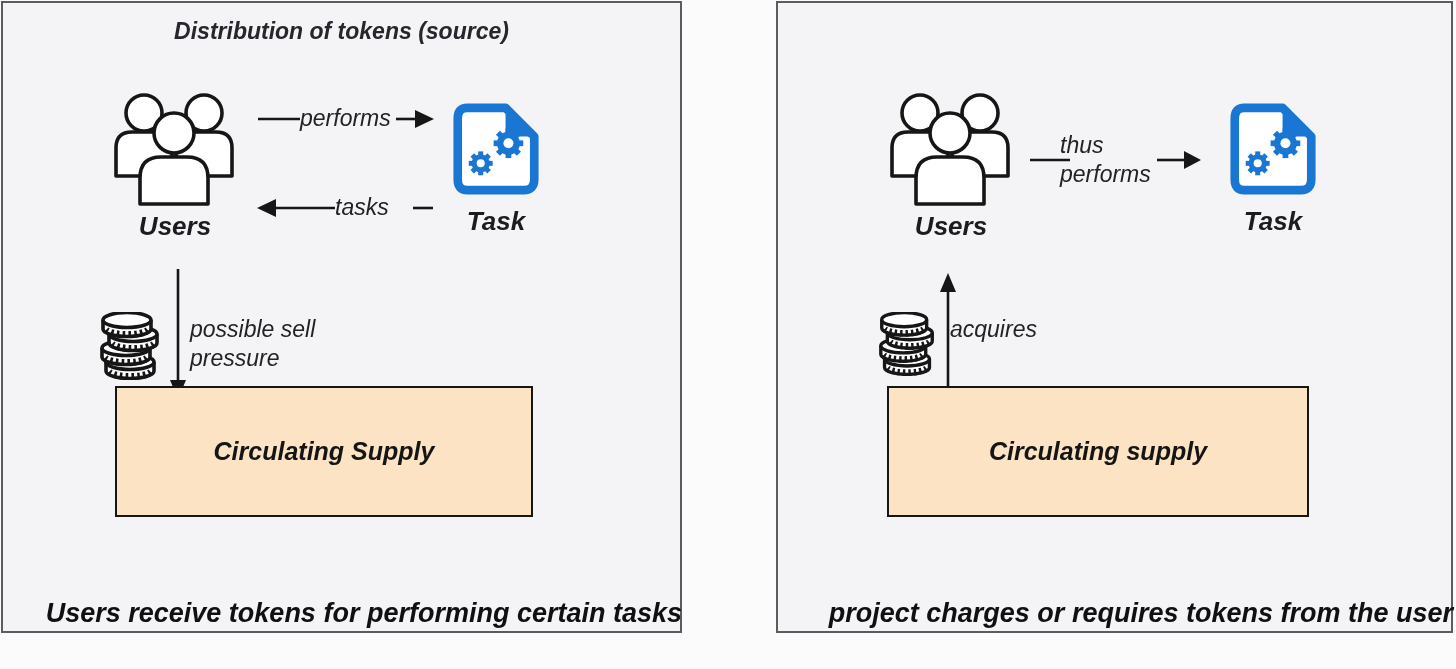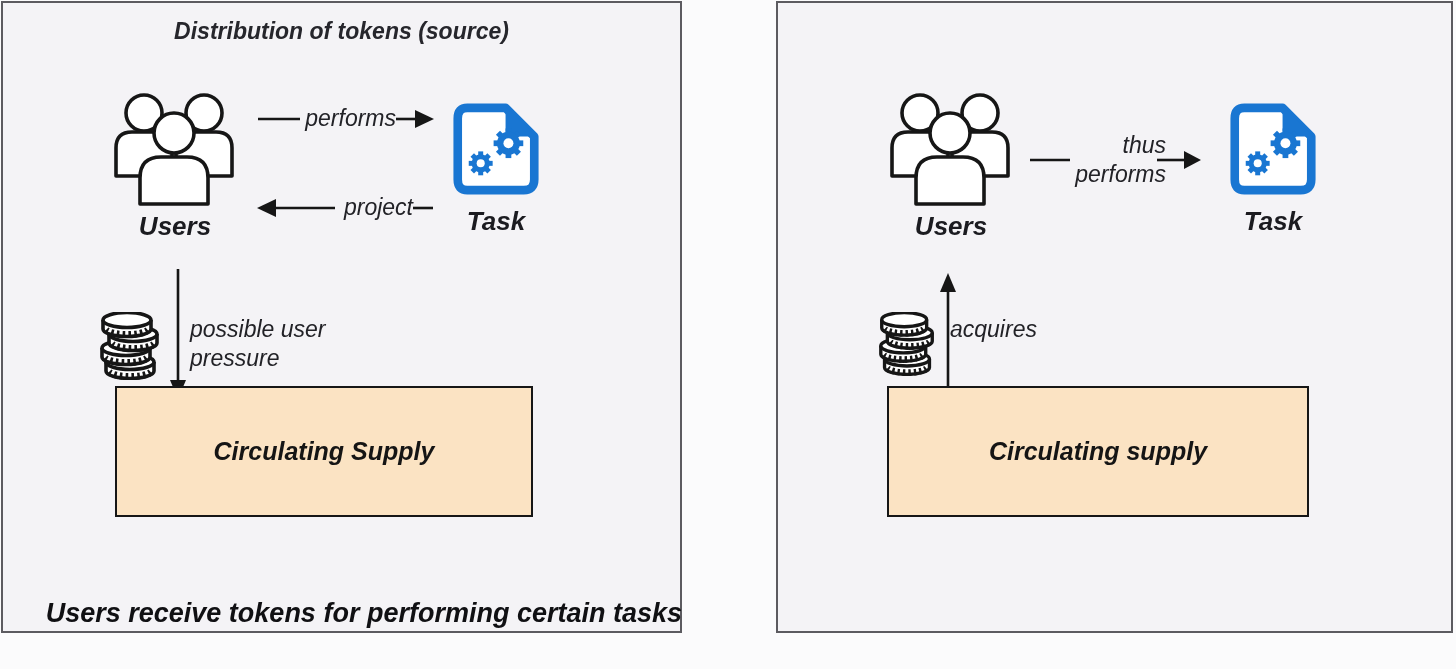--- a/index.html
+++ b/index.html
@@ -23,21 +23,21 @@
   .panel-title{
     position:absolute;top:15px;left:0;width:100%;text-align:center;
     font-size:23px;font-weight:bold;font-style:italic;color:#26262c;
   }
   .abs{position:absolute;}
   .node-label{
     position:absolute;text-align:center;
     font-size:26px;font-weight:bold;font-style:italic;
   }
   .arrow-label{
-    position:absolute;text-align:right;
+    position:absolute;text-align:left;
     font-size:23px;font-style:italic;line-height:29px;color:#222227;
   }
   .flow-line{stroke:var(--line-color);stroke-width:2.6px;fill:none;}
   .flow-head{fill:var(--line-color);stroke:none;}
   .supply-box{
     position:absolute;top:383px;height:131px;
     background:var(--supply-fill);border:2px solid var(--supply-border);
     display:flex;align-items:center;justify-content:center;
     font-size:25px;font-weight:bold;font-style:italic;color:#151515;
   }
@@ -133,33 +133,33 @@
     </svg>
     <span class="arrow-label" style="left:44px;top:-1px;width:96px">performs</span>
   </div>
 
   <div class="abs" style="left:250px;top:191px;width:182px;height:28px">
     <svg width="182" height="28">
       <polygon class="flow-head" points="23,5 4,14 23,23"></polygon>
       <line class="flow-line" x1="21" y1="14" x2="82" y2="14"></line>
       <line class="flow-line" x1="160" y1="14" x2="180" y2="14"></line>
     </svg>
-    <span class="arrow-label" style="left:82px;top:-1px;width:78px">project</span>
+    <span class="arrow-label" style="left:82px;top:-1px;width:78px">tasks</span>
   </div>
 
   <svg class="abs" style="left:163px;top:266px" width="24" height="132">
     <line class="flow-line" x1="12" y1="0" x2="12" y2="113"></line>
     <polygon class="flow-head" points="4,111 20,111 12,130"></polygon>
   </svg>
 
   <svg class="abs" style="left:96px;top:309px" width="62" height="68">
     <use href="#sym-coins"></use>
   </svg>
   <div class="arrow-label" style="left:187px;top:312px;text-align:left">
-    <div>possible user</div>
+    <div>possible sell</div>
     <div>pressure</div>
   </div>
 
   <div class="supply-box" style="left:112px;width:418px">
     <span>Circulating Supply</span>
   </div>
 </div>
 
 <div class="caption" style="left:1px;width:681px">Users receive tokens for performing certain tasks</div>
 
@@ -196,13 +196,14 @@
     <use href="#sym-coins"></use>
   </svg>
   <div class="arrow-label" style="left:172px;top:312px;text-align:right">acquires</div>
 
   <div class="supply-box" style="left:109px;width:422px">
     <span>Circulating supply</span>
   </div>
 </div>
 
 <div class="caption" style="left:776px;width:677px">
+  <div>project charges or requires tokens from the user</div>
 </div>
 
 </body></html>

